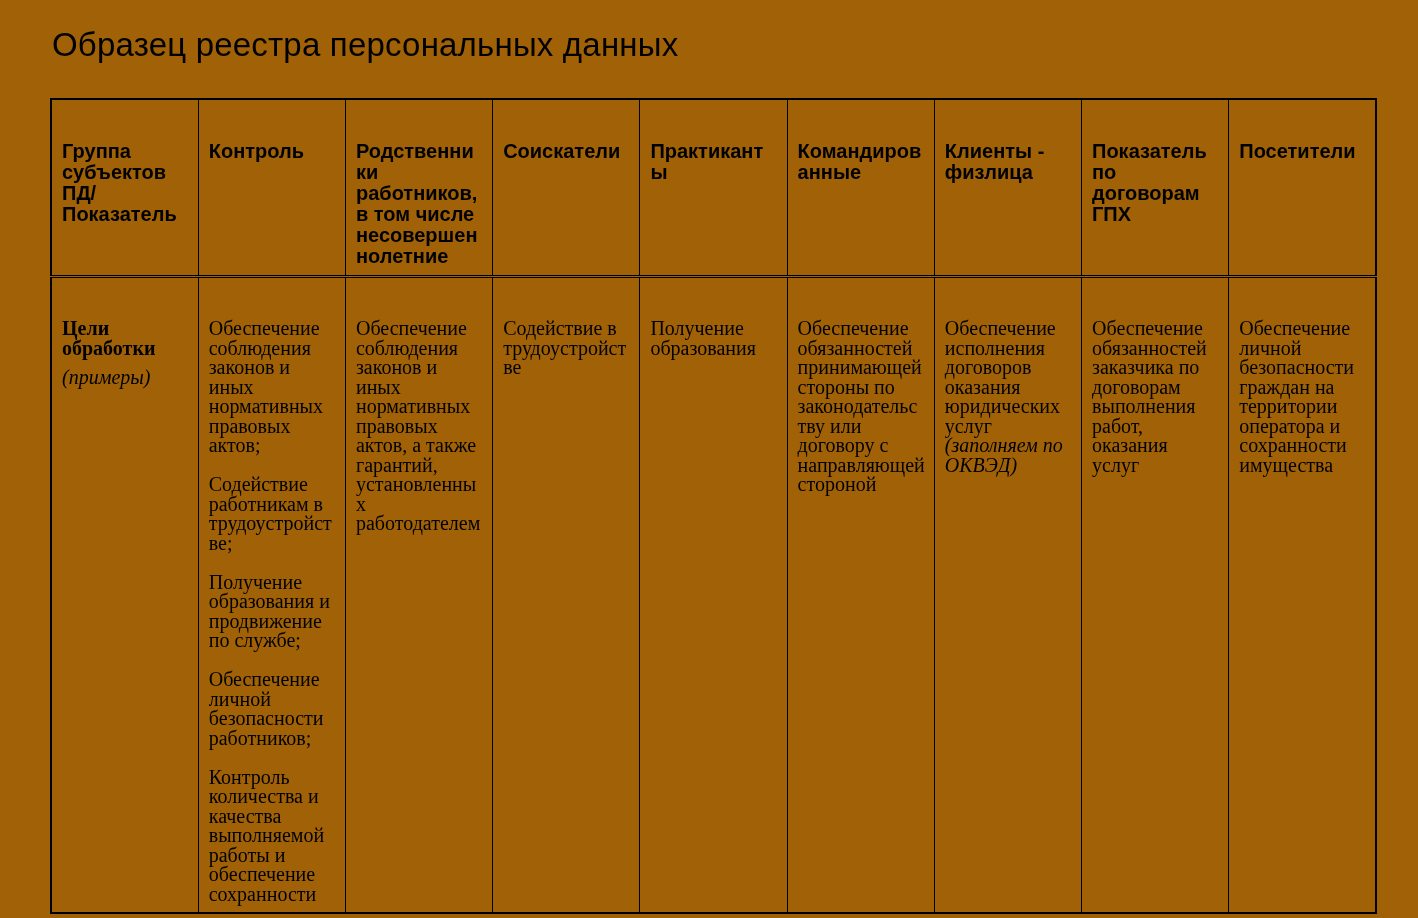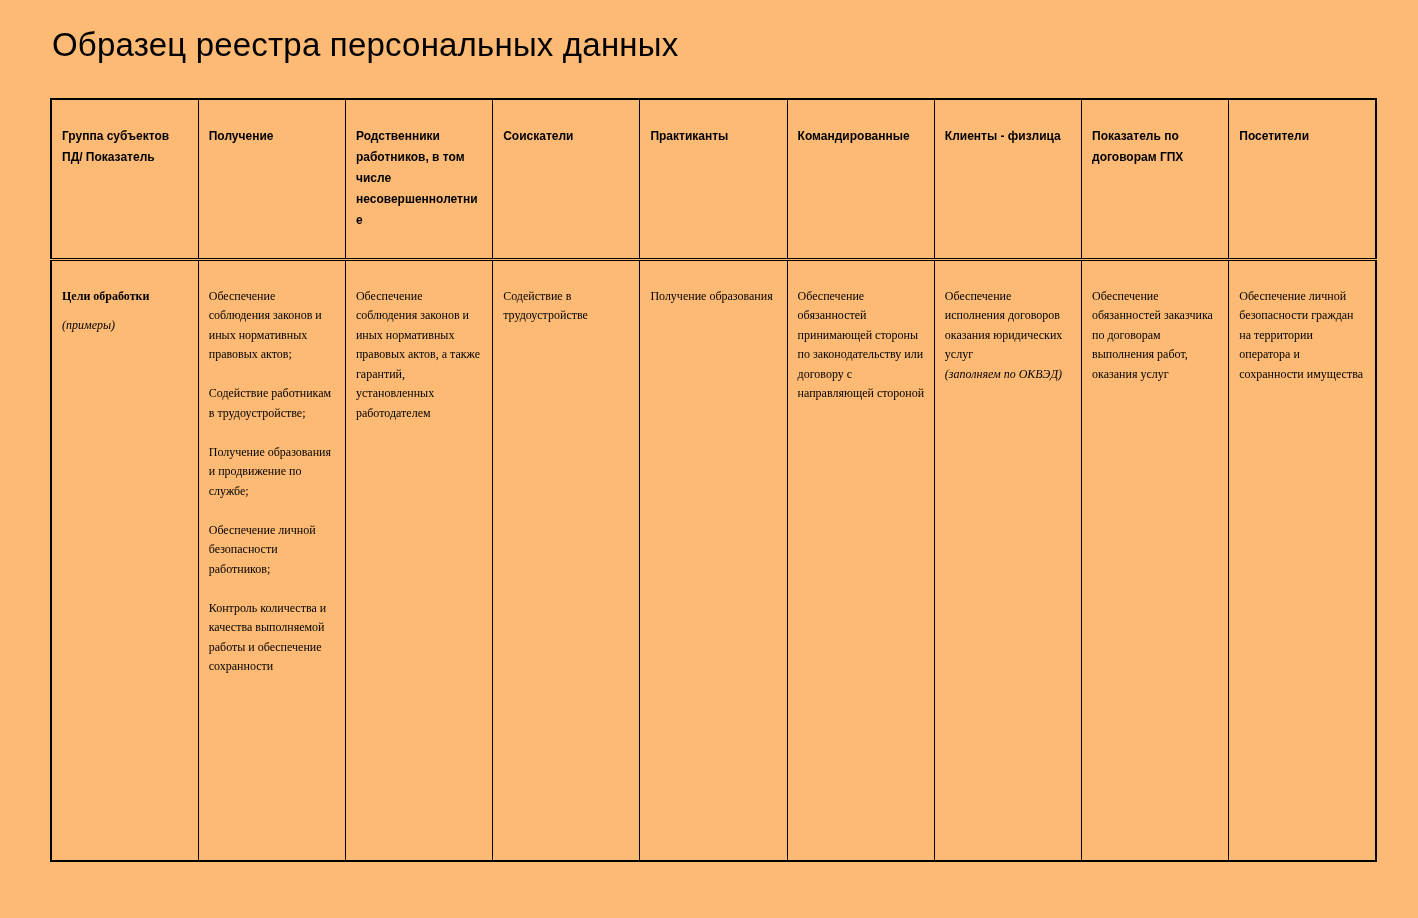--- a/index.html
+++ b/index.html
@@ -1,20 +1,20 @@
 <!DOCTYPE html>
 <html><head>
 <meta charset="utf-8">
 <style>
   html, body { margin: 0; padding: 0; background: #ffffff; }
   .page {
     position: relative;
     width: 1418px;
     height: 918px;
-    background: #fdba74;
+    background: #a16207;
     font-family: "Liberation Sans", sans-serif;
     color: #000000;
     overflow: hidden;
   }
   .doc-title {
     position: absolute;
     top: 26px;
     left: 52px;
     margin: 0;
     font-size: 33px;
@@ -29,22 +29,22 @@
     width: 1327px;
     border-collapse: collapse;
     table-layout: fixed;
     border: 2px solid #000000;
   }
   table.registry th,
   table.registry td {
     border: 1px solid #000000;
     vertical-align: top;
     text-align: left;
-    padding: 26px 9px 8px 10px;
-    font-size: 12px;
+    padding: 41px 9px 8px 10px;
+    font-size: 20px;
     overflow-wrap: break-word;
     word-break: break-word;
   }
   table.registry tr.header-row th {
     font-weight: bold;
     line-height: 21px;
     height: 160px;
     border-bottom: 3px double #000000;
     box-sizing: border-box;
   }
@@ -65,21 +65,21 @@
 <body>
 
 <div class="page">
 
   <h1 class="doc-title">Образец реестра персональных данных</h1>
 
   <table class="registry">
     <tbody>
       <tr class="header-row">
         <th>Группа субъектов ПД/ Показатель</th>
-        <th>Получение</th>
+        <th>Контроль</th>
         <th>Родственники работников, в том числе несовершеннолетние</th>
         <th>Соискатели</th>
         <th>Практиканты</th>
         <th>Командированные</th>
         <th>Клиенты - физлица</th>
         <th>Показатель по договорам ГПХ</th>
         <th>Посетители</th>
       </tr>
       <tr class="body-row">
         <td class="label-cell">

